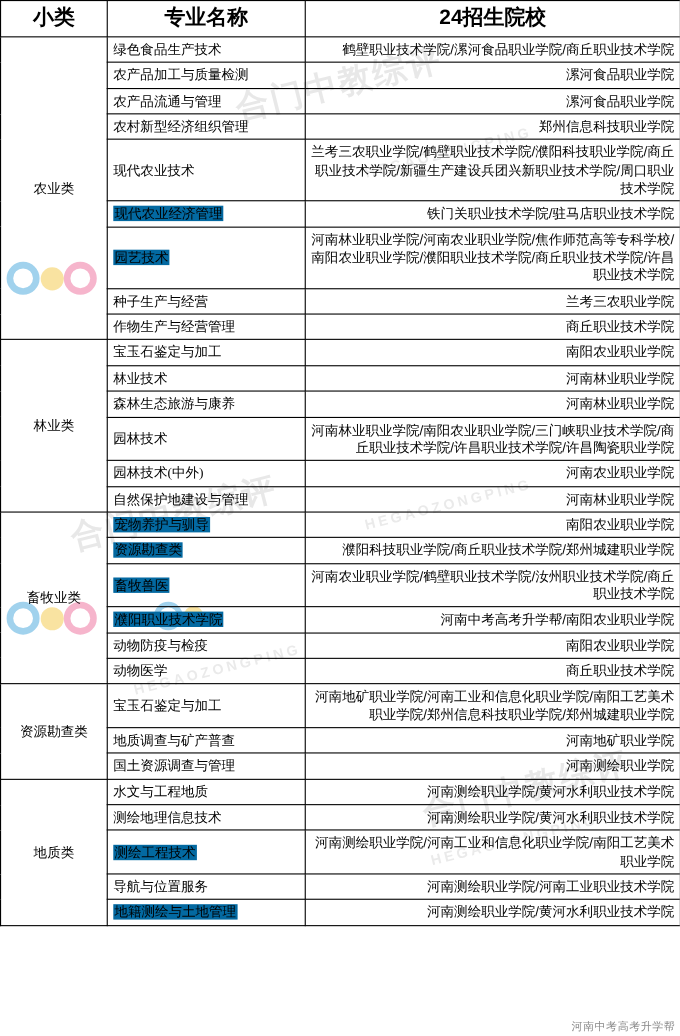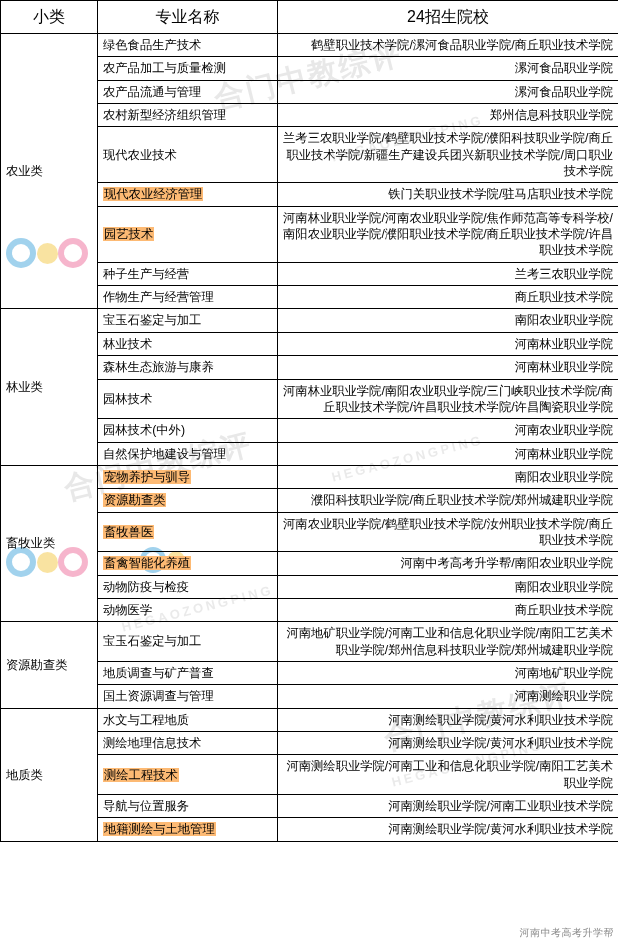--- a/index.html
+++ b/index.html
@@ -71,35 +71,37 @@
     font-size: 12.3px;
     line-height: 1.33;
     padding: 3px 5px;
     vertical-align: middle;
     color: #000000;
     background: transparent;
     word-break: break-all;
   }
   table.major-table th {
     text-align: center;
-    font-weight: normal;
-    font-size: 16px;
+    font-weight: bold;
+    font-size: 19px;
     height: 26px;
   }
   td.cat {
+    text-align: center;
     font-size: 13px;
   }
   td.major {
     text-align: left;
+    font-family: Liberation Serif, serif;
   }
   td.schools {
     text-align: right;
   }
   .hl {
-    background: #fdba74;
+    background: #0369a1;
     display: inline;
     padding: 0 1px;
     box-decoration-break: clone;
     -webkit-box-decoration-break: clone;
   }
 
   
   .credit {
     position: absolute;
     right: 4px;
@@ -225,21 +227,21 @@
       </tr>
       <tr>
         <td class="major"><span class="hl">资源勘查类</span></td>
         <td class="schools">濮阳科技职业学院/商丘职业技术学院/郑州城建职业学院</td>
       </tr>
       <tr>
         <td class="major"><span class="hl">畜牧兽医</span></td>
         <td class="schools">河南农业职业学院/鹤壁职业技术学院/汝州职业技术学院/商丘职业技术学院</td>
       </tr>
       <tr>
-        <td class="major"><span class="hl">畜禽智能化养殖</span></td>
+        <td class="major"><span class="hl">濮阳职业技术学院</span></td>
         <td class="schools">河南中考高考升学帮/南阳农业职业学院</td>
       </tr>
       <tr>
         <td class="major">动物防疫与检疫</td>
         <td class="schools">南阳农业职业学院</td>
       </tr>
       <tr>
         <td class="major">动物医学</td>
         <td class="schools">商丘职业技术学院</td>
       </tr>

